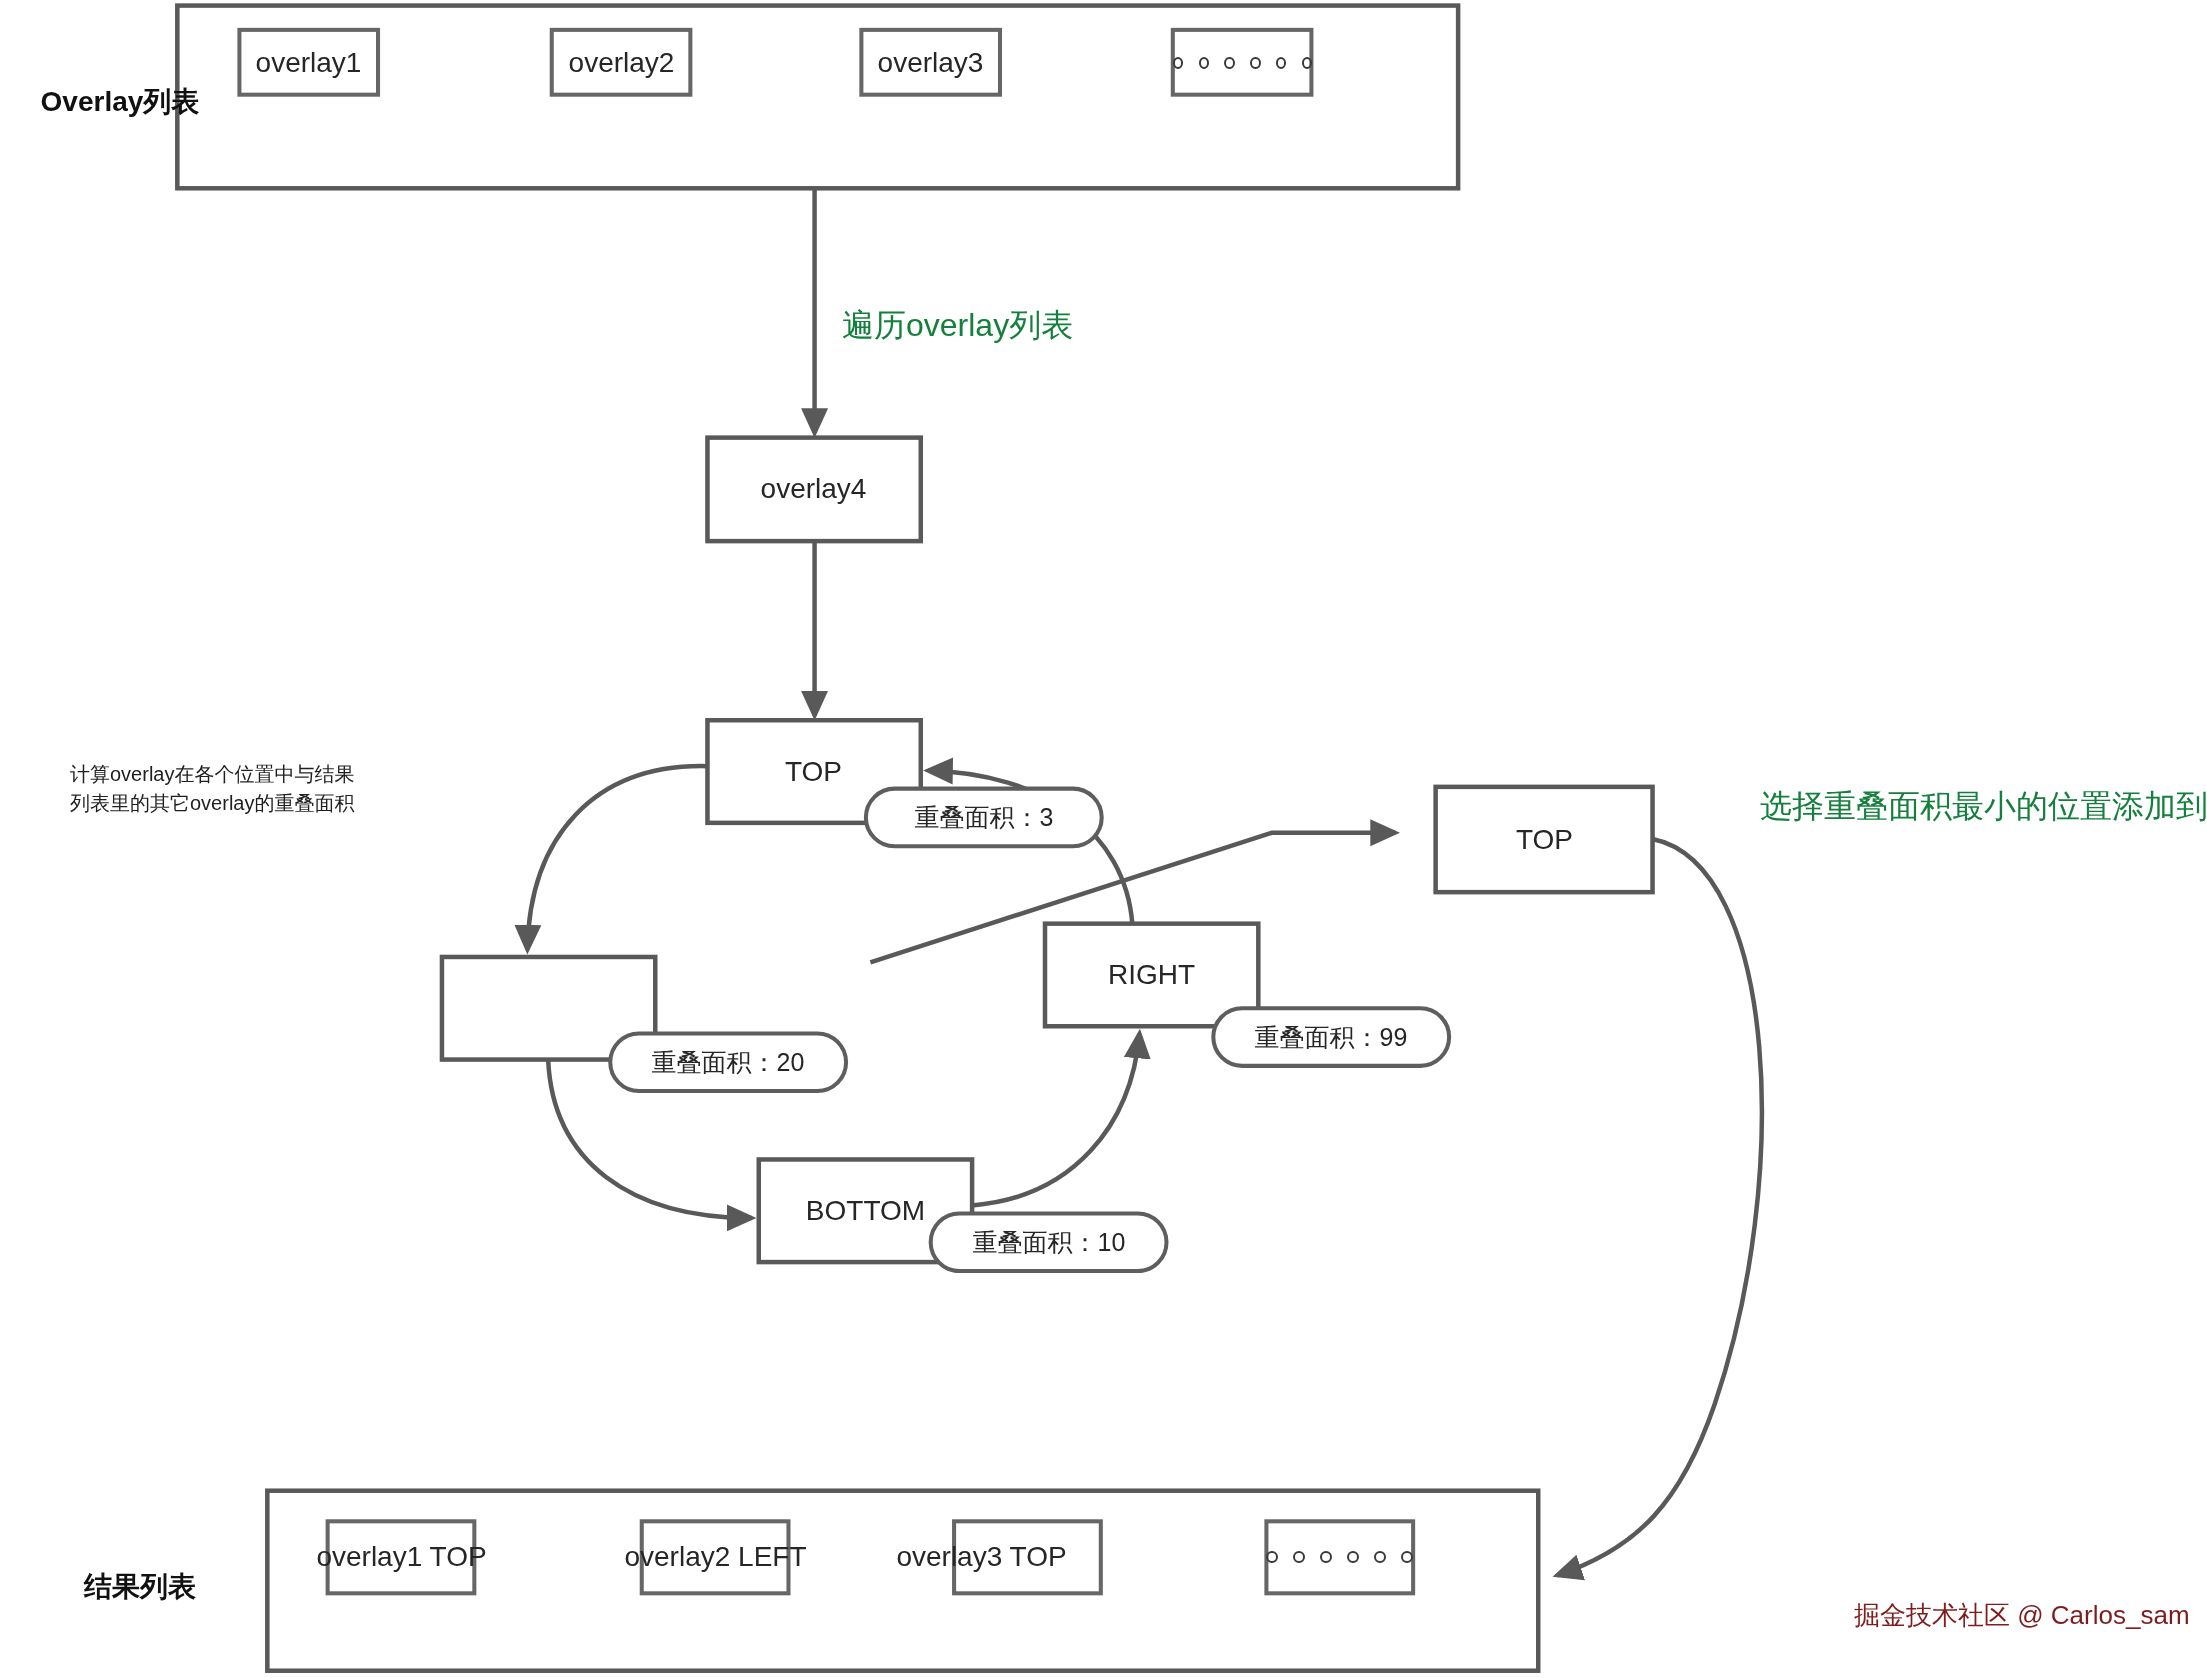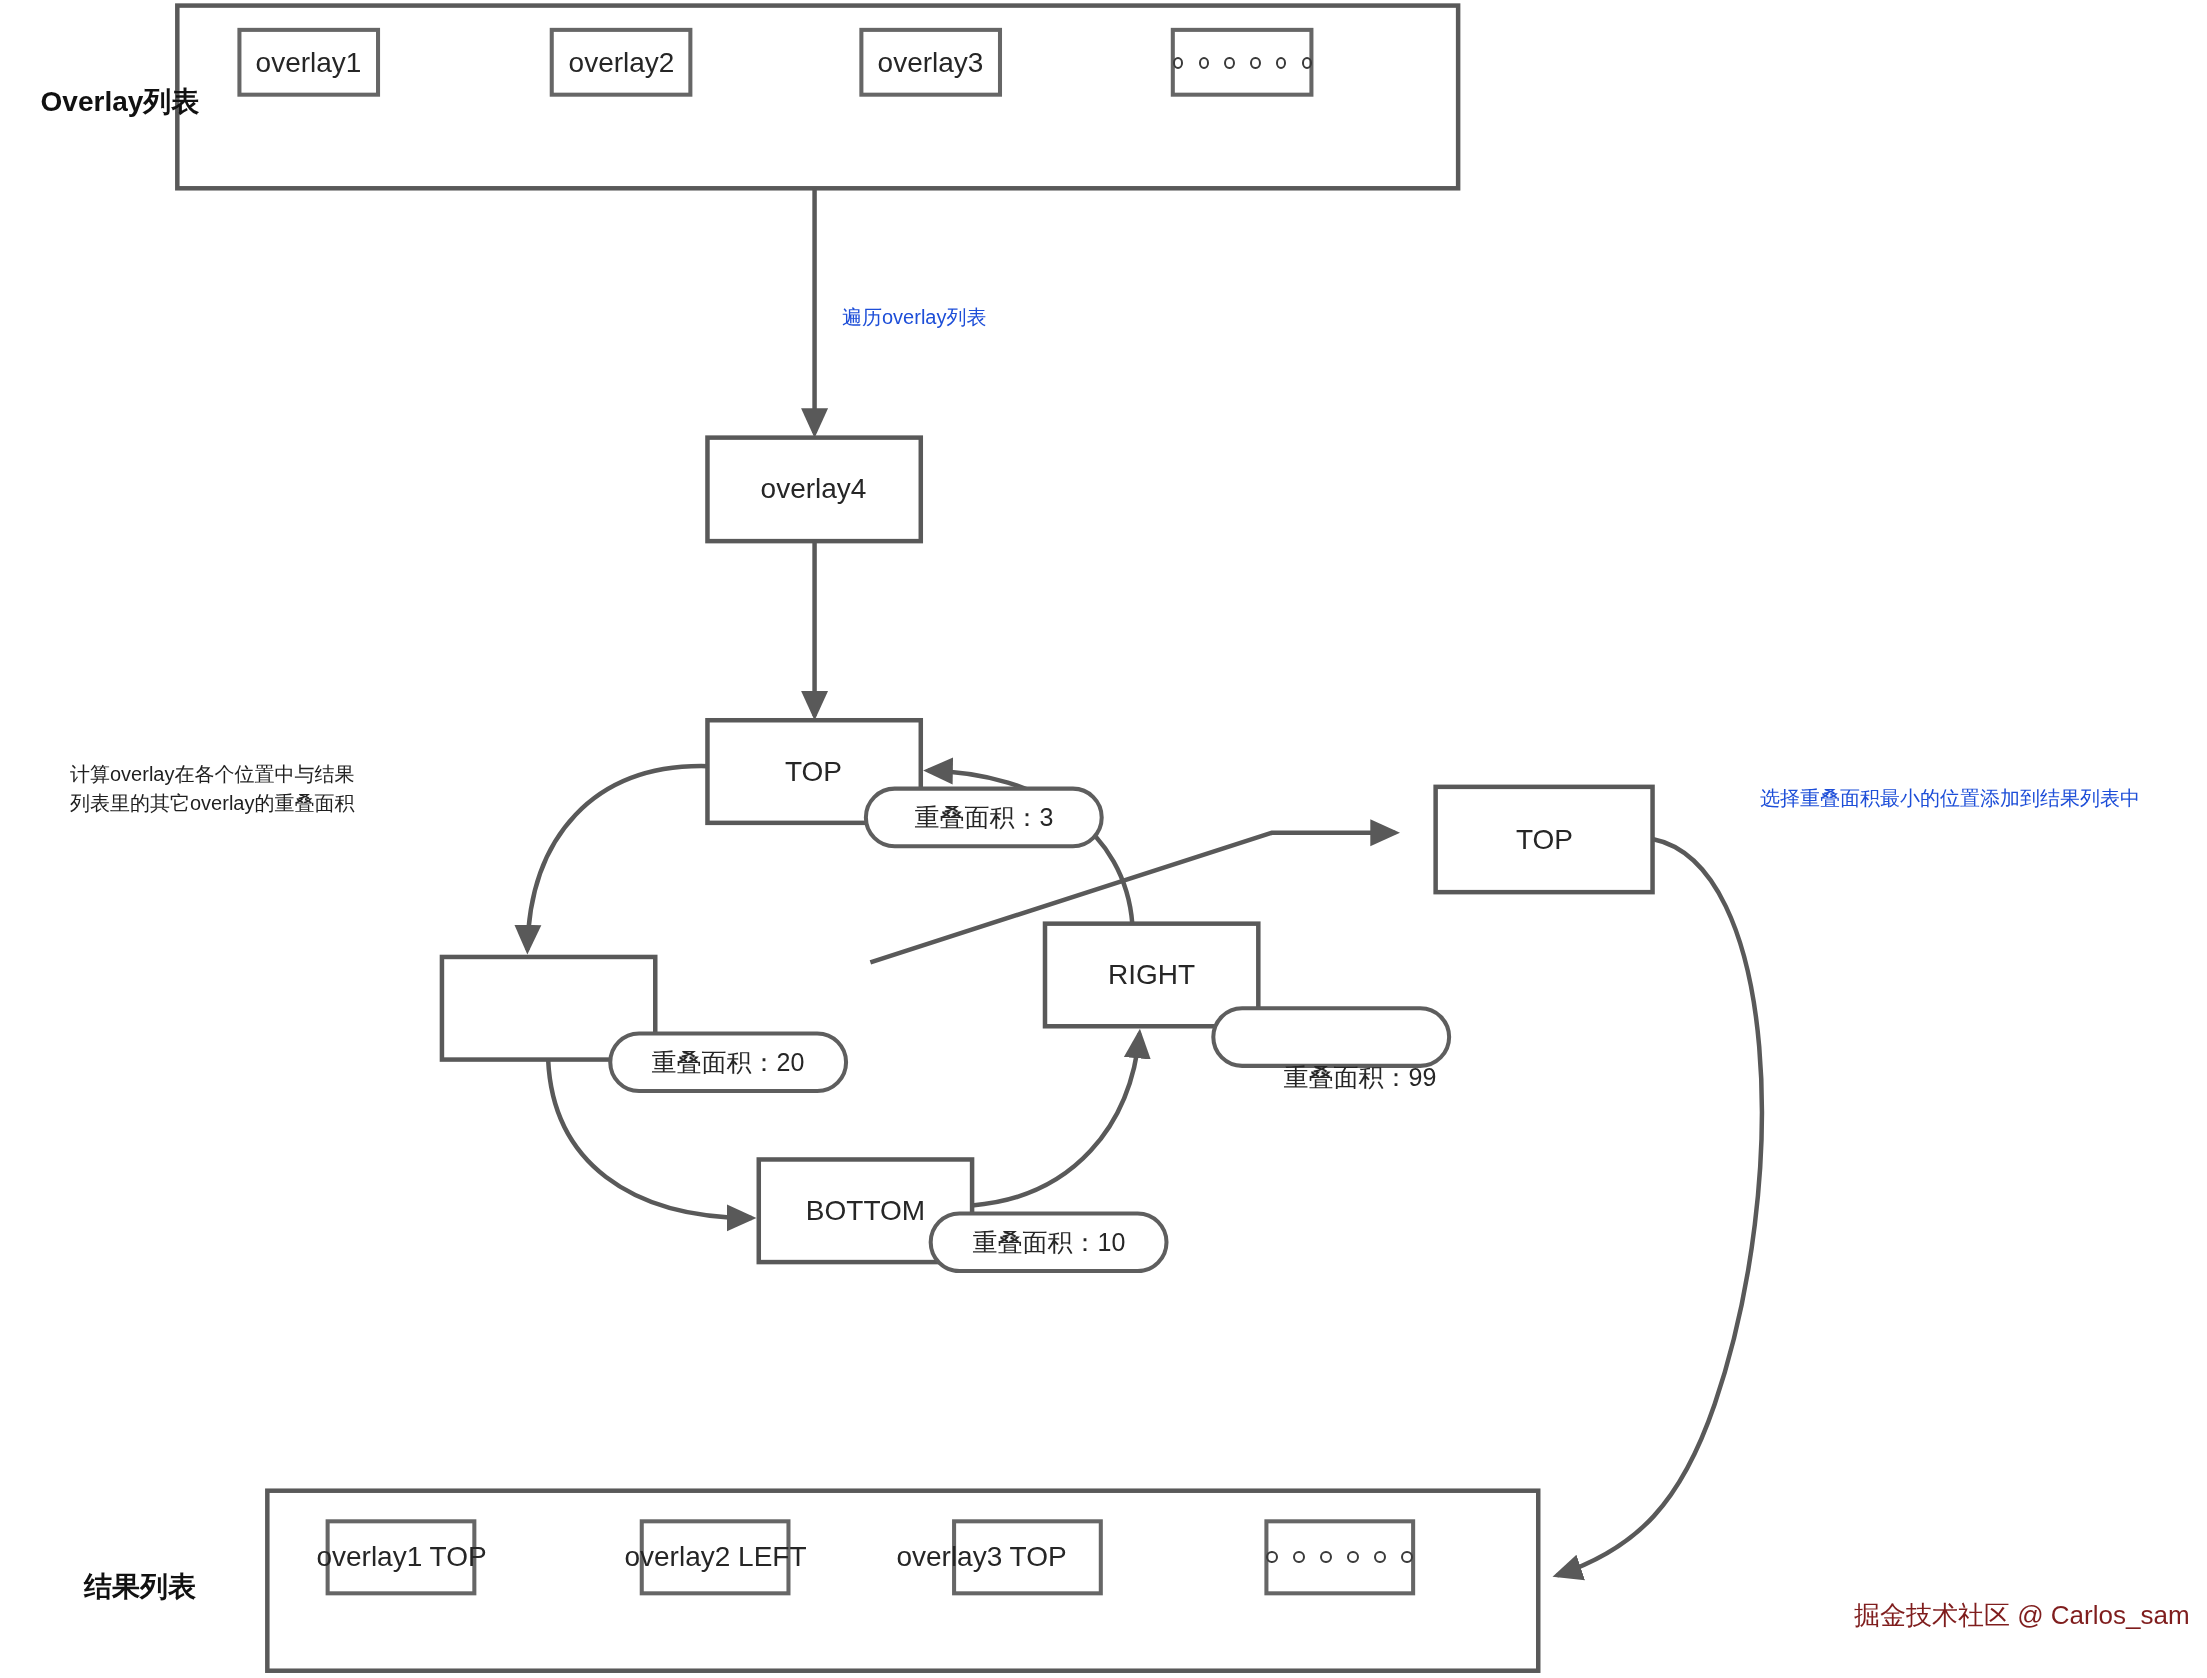--- a/index.html
+++ b/index.html
@@ -69,22 +69,22 @@
   .side-label {
     position: absolute;
     color: #111111;
     font-weight: bold;
     font-size: 28px;
     white-space: nowrap;
     margin-left: 28px;
   }
   .edge-label {
     position: absolute;
-    color: #1d4ed8;
-    font-size: 20px;
+    color: #15803d;
+    font-size: 32px;
     white-space: nowrap;
   }
   .multiline {
     position: absolute;
     color: #1f1f1f;
     font-size: 20px;
     line-height: 1.45;
     white-space: pre-line;
   }
   .watermark {
@@ -182,21 +182,21 @@
   <div class="multiline" style="left:70px; top:760px; width:423px;">计算overlay在各个位置中与结果
 列表里的其它overlay的重叠面积</div>
 
   <div class="boxlabel" style="left:707px; top:720px; width:213px; height:103px;">TOP</div>
   <div class="boxlabel" style="left:759px; top:1159px; width:213px; height:103px;">BOTTOM</div>
   <div class="boxlabel" style="left:1045px; top:923px; width:213px; height:103px;">RIGHT</div>
 
   <div class="pill-label" style="left:866px; top:788px; width:236px; height:58px;">重叠面积：3</div>
   <div class="pill-label" style="left:610px; top:1033px; width:236px; height:58px;">重叠面积：20</div>
   <div class="pill-label" style="left:931px; top:1213px; width:236px; height:58px;">重叠面积：10</div>
-  <div class="pill-label" style="left:1242px; top:1008px; width:236px; height:58px;margin-top:40px;">重叠面积：99</div>
+  <div class="pill-label" style="left:1213px; top:1008px; width:236px; height:58px;">重叠面积：99</div>
 
   <div class="boxlabel" style="left:1436px; top:787px; width:217px; height:105px;">TOP</div>
 
   <div class="edge-label" style="left:1760px; top:785px;">选择重叠面积最小的位置添加到结果列表中</div>
 
   <div class="side-label" style="left:56px; top:1568px;">结果列表</div>
 
   <div class="boxlabel" style="left:328px; top:1521px; width:147px; height:72px;">overlay1 TOP</div>
   <div class="boxlabel" style="left:642px; top:1521px; width:147px; height:72px;">overlay2 LEFT</div>
   <div class="boxlabel" style="left:908px; top:1521px; width:147px; height:72px;">overlay3 TOP</div>

